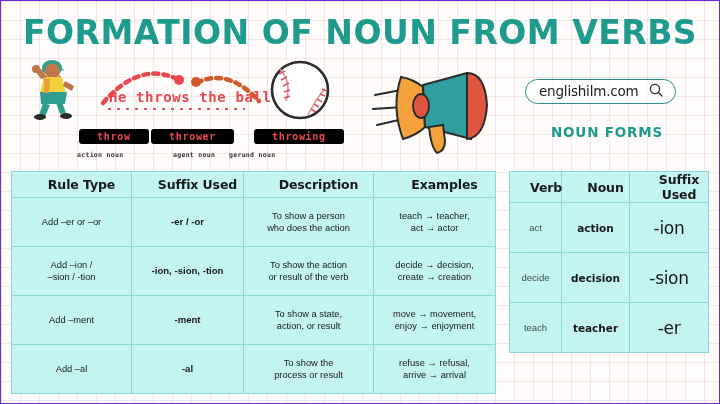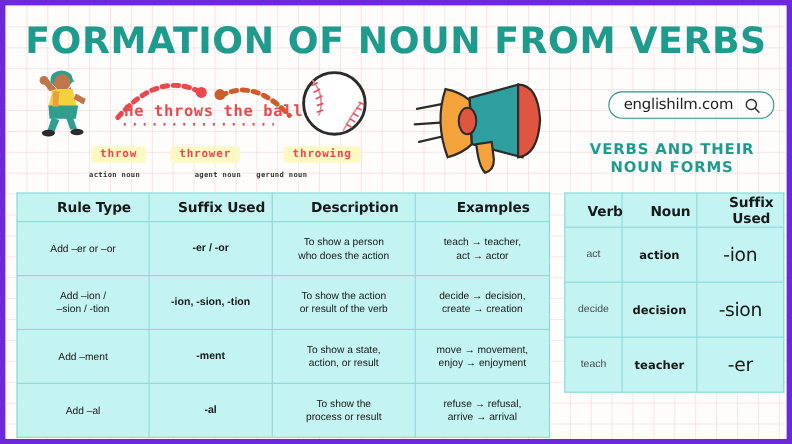--- a/index.html
+++ b/index.html
@@ -7,21 +7,21 @@
   body {
     font-family: "Liberation Sans", sans-serif;
     background: #ffffff;
     position: relative;
   }
 
   
   #poster {
     position: absolute;
     inset: 0;
-    border: 5px solid #6d28d9;
+    border: 1px solid #6d28d9;
     background: #fdfdfd;
     overflow: hidden;
   }
 
   
   #grid-bg {
     position: absolute;
     inset: 0;
     background-color: #fefdfc;
     background-image:
@@ -62,41 +62,41 @@
   }
 
   .ball { position: absolute; left: 268px; top: 2px; width: 62px; height: 62px; }
 
   .megaphone { position: absolute; left: 370px; top: 0px; width: 128px; height: 100px; }
 
   
   #chips { position: absolute; top: 128px; left: 0; width: 330px; height: 34px; }
   .chip {
     position: absolute; top: 0;
-    background: #fef9c3;
+    background: #000000;
     border-radius: 3px;
-    padding: 2px 8px;
+    padding: 2px 18px;
     font-family: "DejaVu Sans Mono", monospace;
     font-size: 10px; font-weight: 700; color: #e8484e;
     letter-spacing: .7px;
   }
   .chip-sub {
     position: absolute; top: 22px;
     font-family: "DejaVu Sans Mono", monospace;
     font-size: 6.5px; font-weight: 700; color: #333;
     letter-spacing: .3px; white-space: nowrap;
   }
   .c0 { left: 78px; } .s0 { left: 76px; }
   .c1 { left: 150px; } .s1 { left: 152px; padding-left: 20px; }
   .c2 { left: 228px; margin-left: 25px; } .s2 { left: 228px; }
 
   
   #brand {
-    position: absolute; top: 78px; left: 548px;
-    display: flex; align-items: flex-end; gap: 10px;
+    position: absolute; top: 78px; left: 524px;
+    display: flex; align-items: flex-start; gap: 10px;
     border: 1.8px solid #2a8f86;
     border-radius: 14px;
     padding: 3px 12px 4px 13px;
     background: rgba(255,255,255,.6);
   }
   #brand .txt {
     font-family: "DejaVu Sans", sans-serif;
     font-size: 13.5px; color: #1d1d1d; letter-spacing: -.2px;
   }
   #tagline {
@@ -229,21 +229,20 @@
   </div>
 
   <div id="brand">
     <span class="txt">englishilm.com</span>
     <svg width="14" height="14" viewBox="0 0 14 14">
       <circle cx="6" cy="6" r="4.6" fill="none" stroke="#2b2b2b" stroke-width="1.3"></circle>
       <path d="M9.4 9.4 L13 13" stroke="#2b2b2b" stroke-width="1.3" stroke-linecap="round"></path>
     </svg>
   </div>
   <div id="tagline">
-    <div>VERBS AND THEIR</div>
     <div>NOUN FORMS</div>
   </div>
 
   <table class="tbl" id="tbl-rules">
     <thead>
       <tr>
         <th style="width:120px">Rule Type</th>
         <th style="width:112px">Suffix Used</th>
         <th style="width:130px">Description</th>
         <th>Examples</th>

